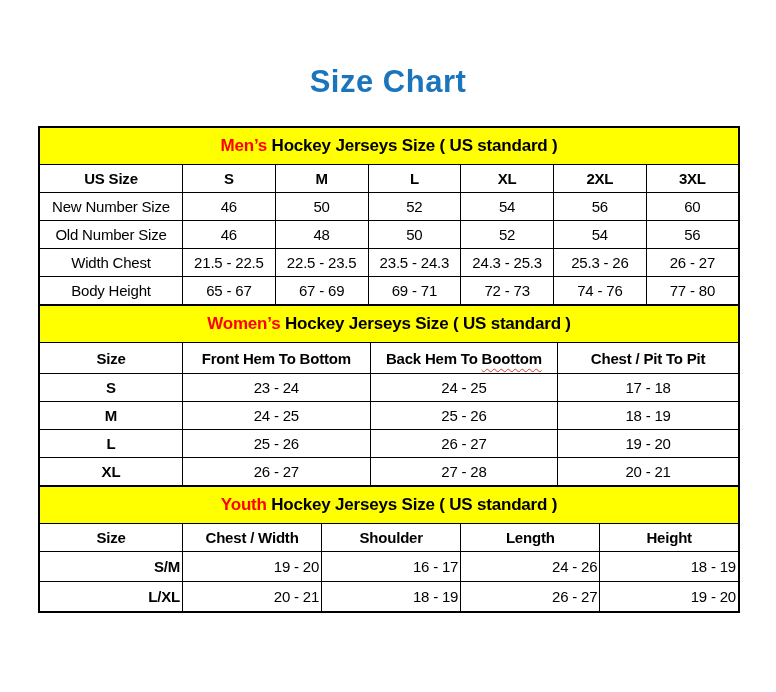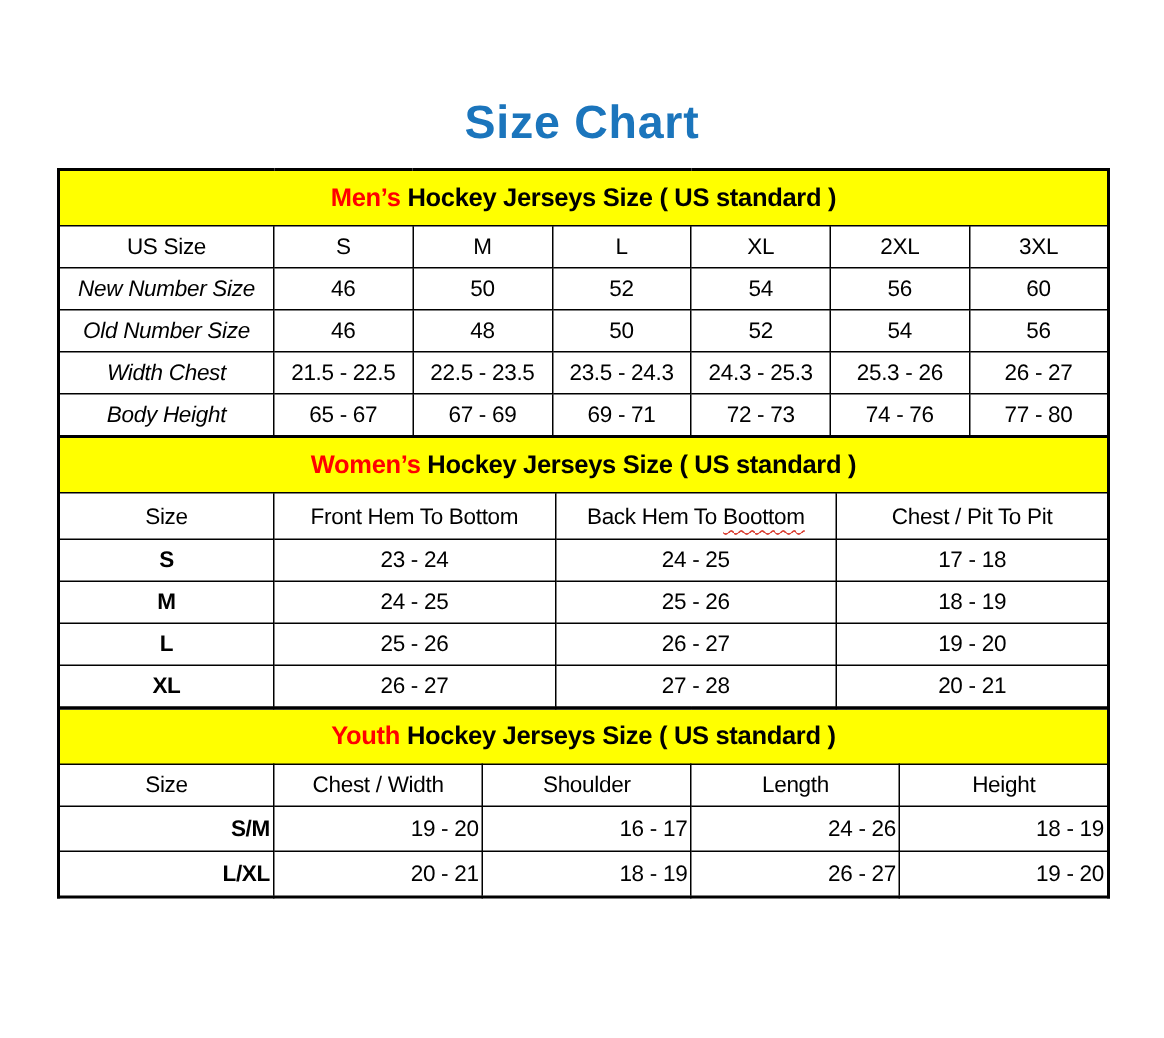--- a/index.html
+++ b/index.html
@@ -27,21 +27,21 @@
     line-height: 40px;
     text-align: center;
     font-size: 31px;
     font-weight: 700;
     color: #1B75BC;
     letter-spacing: 0.5px;
   }
   .tables-wrap {
     position: absolute;
     left: 38px;
-    top: 112px;
+    top: 126px;
     width: 702px;
   }
   table.size-table {
     border-collapse: collapse;
     table-layout: fixed;
     width: 702px;
     border: 2px solid #000000;
   }
   table.size-table + table.size-table {
     margin-top: -2px; 
@@ -60,30 +60,30 @@
     height: 36px;
     font-size: 17px;
     font-weight: 700;
   }
   .caption-accent {
     color: #FF0000;
   }
   .size-table th {
     height: 27px;
     font-size: 15px;
-    font-weight: 400;
+    font-weight: 700;
     background: #ffffff;
   }
   .size-table td.cell {
     height: 27px;
     font-size: 15px;
     font-weight: 400;
     background: #ffffff;
   }
-  .size-table td.cell.label-plain { font-weight: 400; font-style: italic; }
+  .size-table td.cell.label-plain { font-weight: 400; }
   .size-table td.cell.label-bold  { font-weight: 700; }
   .womens-table th { height: 30px; }
   .womens-table td.cell { height: 27px; }
   .youth-table td.cell { height: 29px; text-align: right; }
   .squiggle {
     text-decoration-line: underline;
     text-decoration-style: wavy;
     text-decoration-color: #D83A2E;
     text-decoration-thickness: 1px;
     text-underline-offset: 4px;

